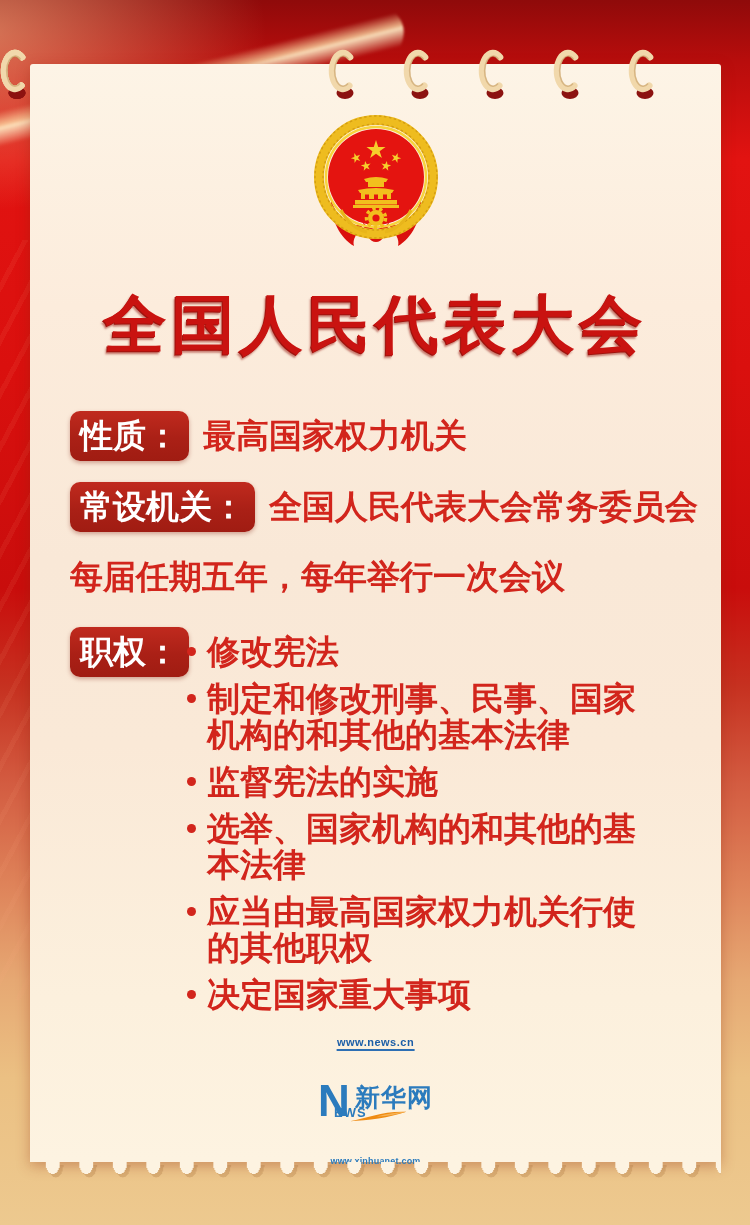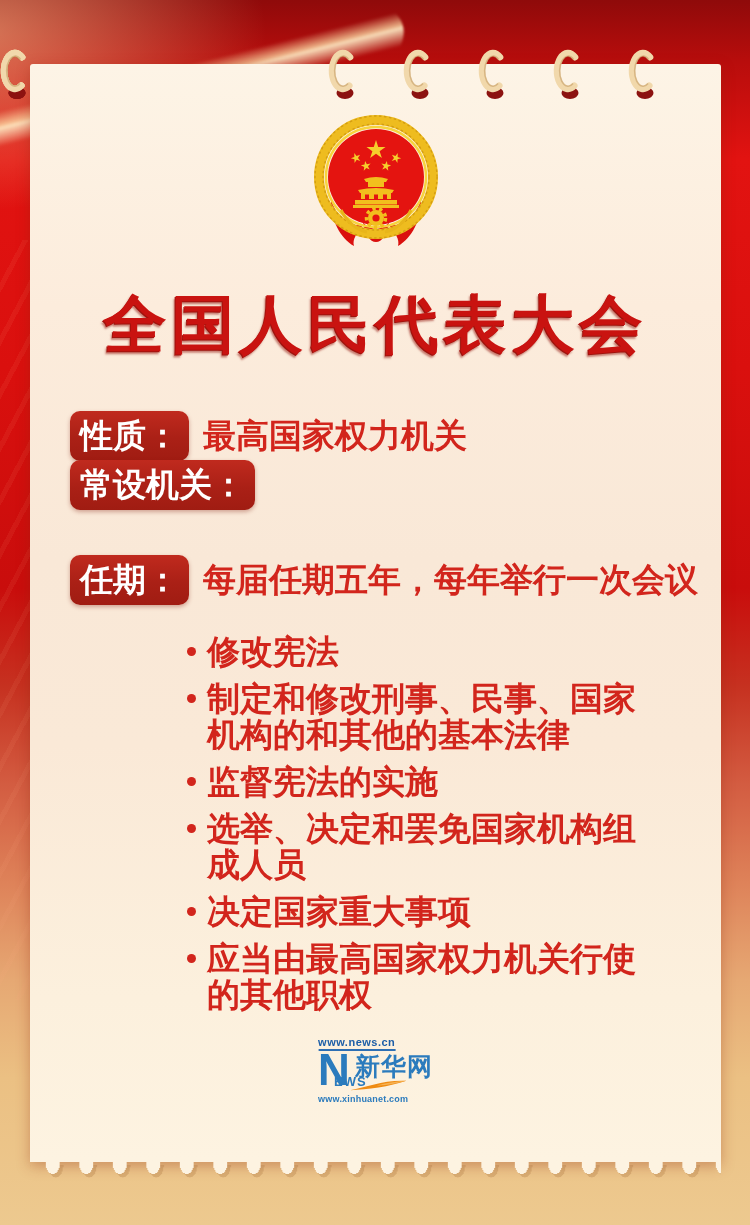--- a/index.html
+++ b/index.html
@@ -38,34 +38,34 @@
   .ring:nth-of-type(7){left:553px}.ring:nth-of-type(8){left:628px}
   
   .emblem{position:absolute;top:50px;left:50%;transform:translateX(-50%);width:130px;height:147px;}
   
   .title{position:absolute;top:218px;left:0;width:100%;text-align:center;z-index:4;
     font-family:"Liberation Serif","DejaVu Serif",serif;font-size:63px;font-weight:700;
     color:#c91310;letter-spacing:5px;
     text-shadow:-2px 3px 2px rgba(150,22,14,0.5),-1px 1px 0 #a8120e;}
   
   .info-row{position:absolute;left:40px;display:flex;align-items:center;gap:14px;}
-  .row-1{top:347px}.row-2{top:396px}.row-3{top:491px}.row-4{top:563px}
+  .row-1{top:347px}.row-2{top:418px}.row-3{top:491px}.row-4{top:563px}
   .badge{height:50px;display:flex;align-items:center;padding:0 10px;border-radius:10px;
     background:linear-gradient(180deg,#c02a1e 0%,#aa2016 55%,#a01c12 100%);
     color:#fff;font-size:33px;font-weight:700;white-space:nowrap;
     box-shadow:0 2px 4px rgba(130,30,15,0.35);}
   .value{font-size:33px;font-weight:700;color:#d2251c;white-space:nowrap;}
   
   .powers{position:absolute;left:157px;top:570px;width:472px;margin:0;padding:0;list-style:none;}
   .powers li{position:relative;padding-left:20px;margin:0 0 11px 0;
     font-size:33px;line-height:36px;font-weight:700;color:#d2251c;}
   .powers .dot{position:absolute;left:0;top:13px;width:9px;height:9px;border-radius:50%;background:#d2251c;}
   
   .logo{position:absolute;top:972px;left:50%;transform:translateX(-50%);
-    display:flex;flex-direction:column;align-items:flex-start;z-index:4;}
+    display:flex;flex-direction:column;align-items:center;z-index:4;gap:31px;}
   .logo-top{font-size:11px;font-weight:700;color:#1d5ea7;letter-spacing:0.5px;
     border-bottom:2px solid #2d6fb4;padding-bottom:1px;}
   .logo-mid{position:relative;height:37px;margin-top:2px;display:flex;align-items:flex-start;}
   .logo-n{font-size:44px;font-weight:900;color:#2b7bbd;line-height:33px;}
   .logo-ews{position:absolute;left:16px;bottom:1px;font-size:13px;font-weight:900;color:#2b7bbd;letter-spacing:1px;}
   .logo-brand{font-size:25px;font-weight:900;color:#2b7bbd;line-height:25px;margin-left:5px;margin-top:1px;letter-spacing:1px;}
   .logo-swoosh{position:absolute;left:28px;bottom:-2px;width:64px;height:13px;}
   .logo-bottom{font-size:9px;font-weight:700;color:#2b7bbd;margin-top:4px;letter-spacing:0.2px;}
 </style>
 </head>
@@ -160,35 +160,38 @@
 
     <div class="title">全国人民代表大会</div>
 
     <div class="info-row row-1">
       <span class="badge">性质：</span>
       <span class="value">最高国家权力机关</span>
     </div>
 
     <div class="info-row row-2">
       <span class="badge">常设机关：</span>
+      <span class="value">全国人民代表大会常务委员会</span>
     </div>
 
     <div class="info-row row-3">
-      <span class="badge">任期：</span>
       <span class="value">每届任期五年，每年举行一次会议</span>
     </div>
 
+    <div class="info-row row-4">
+      <span class="badge">职权：</span>
+    </div>
 
     <ul class="powers">
         <li><span class="dot"></span><span>修改宪法</span></li>
         <li><span class="dot"></span><span>制定和修改刑事、民事、国家机构的和其他的基本法律</span></li>
         <li><span class="dot"></span><span>监督宪法的实施</span></li>
-        <li><span class="dot"></span><span>选举、决定和罢免国家机构组成人员</span></li>
+        <li><span class="dot"></span><span>选举、国家机构的和其他的基本法律</span></li>
+        <li><span class="dot"></span><span>应当由最高国家权力机关行使的其他职权</span></li>
         <li><span class="dot"></span><span>决定国家重大事项</span></li>
-        <li><span class="dot"></span><span>应当由最高国家权力机关行使的其他职权</span></li>
       </ul>
 
     <div class="logo">
       <div class="logo-top">www.news.cn</div>
       <div class="logo-mid">
         <span class="logo-n">N</span>
         <span class="logo-ews">EWS</span>
         <span class="logo-brand">新华网</span>
         <svg class="logo-swoosh" viewBox="0 0 64 14">
           <path d="M1,12 C20,9 36,1 62,2 C44,8 20,12 1,12 Z" fill="#ef8b12"></path>

